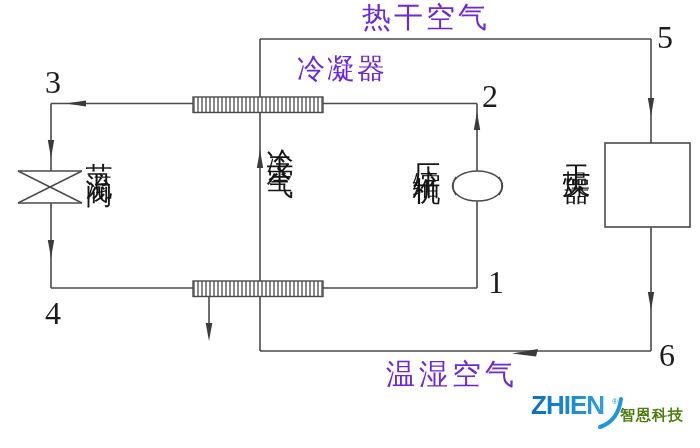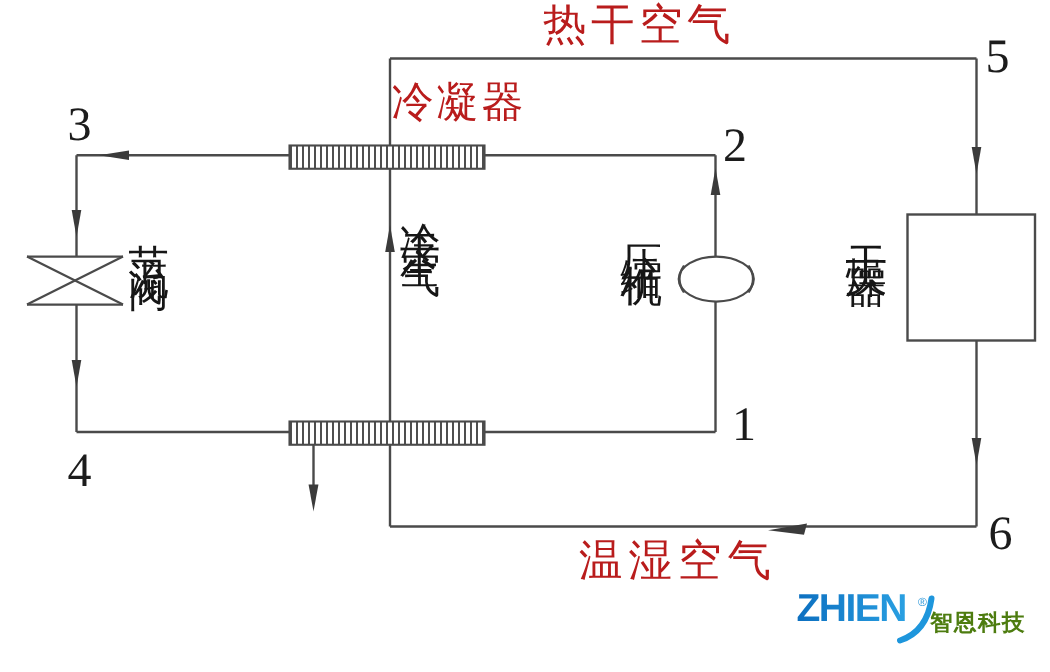--- a/index.html
+++ b/index.html
@@ -1,19 +1,19 @@
 <!DOCTYPE html>
 <html><head>
 <meta charset="utf-8">
 <style>
   html,body{margin:0;padding:0;background:#fff;}
   .stage{position:relative;width:700px;height:448px;background:#ffffff;overflow:hidden;
          font-family:"Liberation Serif", serif;}
   .stage svg{position:absolute;left:0;top:0;}
-  .lbl{position:absolute;color:#b91c1c;white-space:nowrap;line-height:1.05;}
+  .lbl{position:absolute;color:#6d28d9;white-space:nowrap;line-height:1.05;}
   .vlbl{position:absolute;color:#161616;writing-mode:vertical-rl;text-orientation:upright;
         line-height:1;white-space:nowrap;}
   .num{position:absolute;color:#1c1c1c;font-size:32px;line-height:1;}
   .f29{font-size:29px;letter-spacing:3px;}
   .f28{font-size:28px;letter-spacing:2px;}
   .logo{position:absolute;left:0;top:0;width:700px;height:448px;pointer-events:none;}
   .logo .brand{position:absolute;left:531px;top:390px;font-family:"Liberation Sans",sans-serif;
         font-size:26px;font-weight:bold;letter-spacing:-1px;
         color:#0f7cc9;background:linear-gradient(90deg,#0c6fc0,#2aa0e2);
         -webkit-background-clip:text;background-clip:text;text-align:center;-webkit-text-fill-color:transparent;}
@@ -95,21 +95,21 @@
       <polygon points="651,116 647.8,98 654.2,98"></polygon>
       <polygon points="651,310 647.8,292 654.2,292"></polygon>
       <polygon points="512,353.5 538,349 536,356.5"></polygon>
     </g>
   </svg>
 
   <div class="lbl f29" style="left:362px;top:2px;">热干空气</div>
   <div class="lbl f29" style="left:386px;top:311px;letter-spacing:4px;margin-top:48px;">温湿空气</div>
   <div class="vlbl" style="left:266px;top:127px;font-size:27px;letter-spacing:8px;">冷干空气</div>
 
-  <div class="lbl f28" style="left:261px;top:54px;">冷凝器</div>
+  <div class="lbl f28" style="left:261px;top:54px;padding-left:36px;">冷凝器</div>
   <div class="vlbl" style="left:85px;top:141px;font-size:27px;letter-spacing:9px;">节流阀</div>
   <div class="vlbl" style="left:412px;top:141px;font-size:28px;letter-spacing:7px;">压缩机</div>
   <div class="vlbl" style="left:562px;top:142px;font-size:28px;letter-spacing:7px;">干燥器</div>
 
   <div class="num" style="left:488px;top:266px;">1</div>
   <div class="num" style="left:482px;top:80px;">2</div>
   <div class="num" style="left:45px;top:66px;">3</div>
   <div class="num" style="left:45px;top:297px;">4</div>
   <div class="num" style="left:657px;top:21px;">5</div>
   <div class="num" style="left:659px;top:339px;">6</div>

